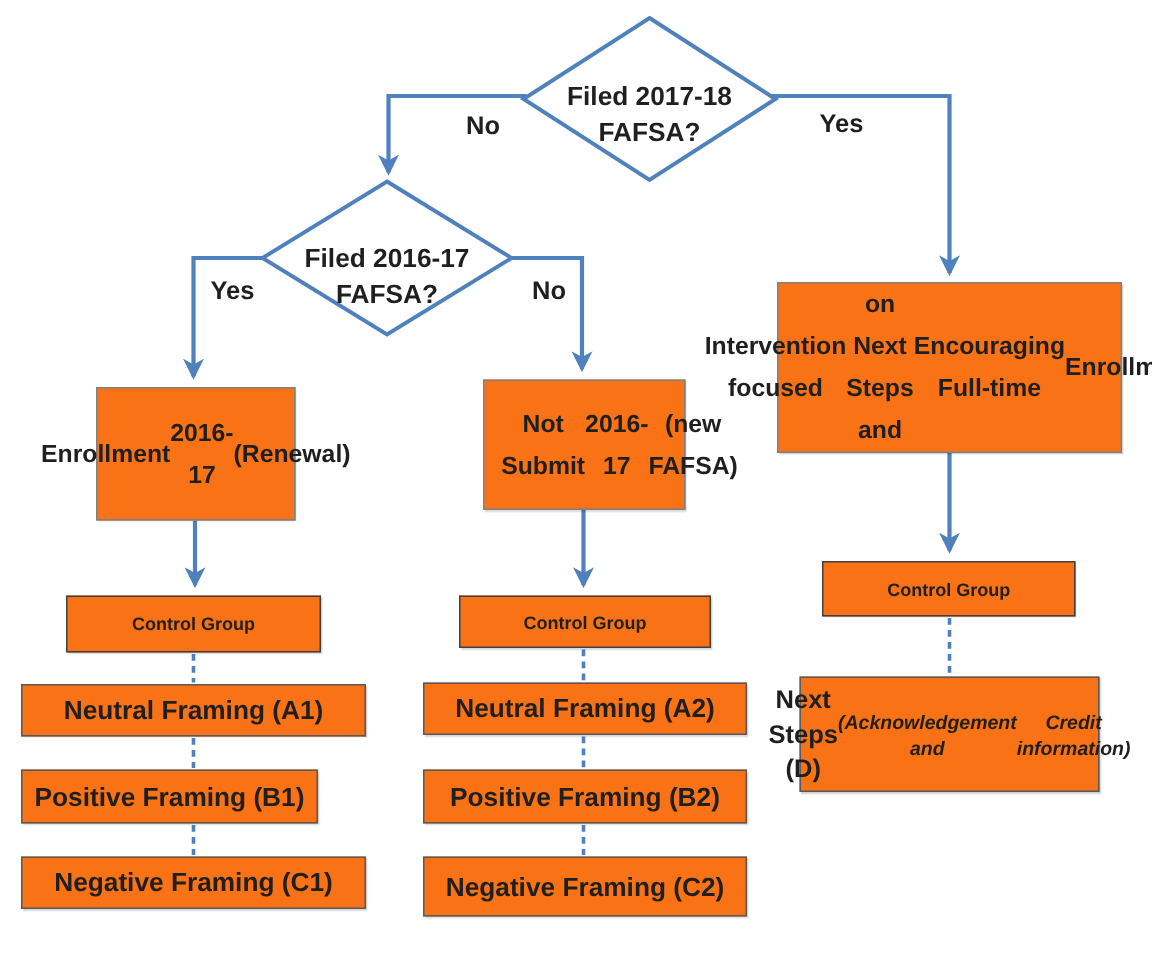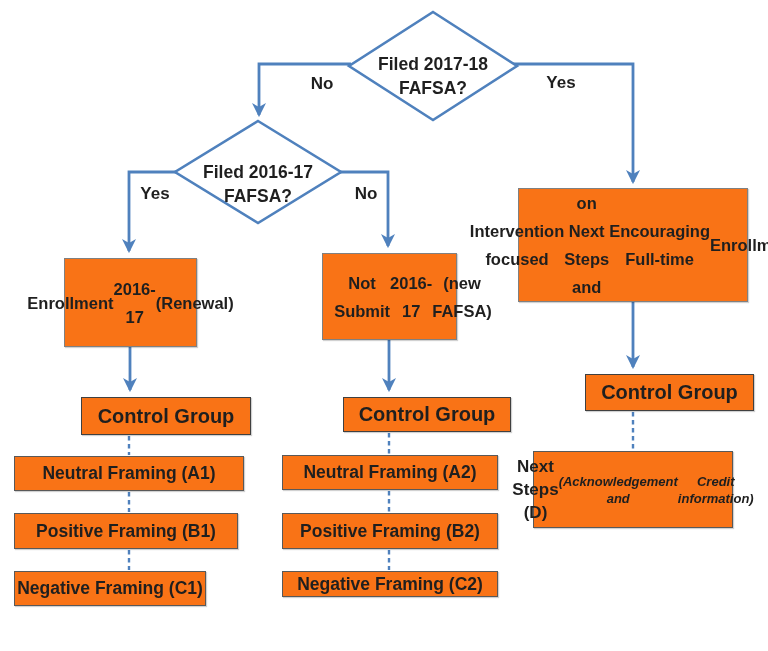--- a/index.html
+++ b/index.html
@@ -18,34 +18,34 @@
   #lbl-d1-no{left:300px;top:39px;}
   #lbl-d1-yes{left:539px;top:38px;}
   #lbl-d2-yes{left:133px;top:149px;}
   #lbl-d2-no{left:344px;top:149px;}
   .node{
     position:absolute;display:flex;flex-direction:row;align-items:center;justify-content:center;
     text-align:center;background:#f97316;font-weight:600;box-sizing:border-box;
     box-shadow:1px 1px 1px rgba(0,0,0,0.18);
   }
   .big{border:1.6px solid #808080;font-size:16.5px;line-height:28px;}
-  .ctl{border:1.8px solid #404040;font-size:20px;margin-left:37px;}
+  .ctl{border:1.8px solid #404040;font-size:12px;}
   .opt{border:1.6px solid #595959;font-size:17.5px;}
   #box-submitted{left:64px;top:258px;width:133px;height:89px;}
   #box-notsubmit{left:322px;top:253px;width:135px;height:87px;padding-left:47px;}
   #box-intervention{left:518px;top:188px;width:230px;height:114px;}
   #box-control-l{left:44px;top:397px;width:170px;height:38px;}
   #box-control-m{left:306px;top:397px;width:168px;height:35px;}
   #box-control-r{left:548px;top:374px;width:169px;height:37px;}
   #box-a1{left:14px;top:456px;width:230px;height:35px;}
-  #box-b1{left:14px;top:513px;width:224px;height:36px;}
-  #box-c1{left:14px;top:571px;width:192px;height:35px;}
+  #box-b1{left:14px;top:513px;width:198px;height:36px;}
+  #box-c1{left:14px;top:571px;width:230px;height:35px;}
   #box-a2{left:282px;top:455px;width:216px;height:35px;}
   #box-b2{left:282px;top:513px;width:216px;height:36px;}
-  #box-c2{left:282px;top:571px;width:216px;height:26px;}
+  #box-c2{left:282px;top:571px;width:216px;height:40px;}
   #box-nextsteps{left:533px;top:451px;width:200px;height:77px;border:1.6px solid #595959;}
   .ns-title{font-size:17px;font-weight:600;line-height:23px;}
   .ns-sub{font-size:13px;font-style:italic;font-weight:700;line-height:17px;}
 </style>
 </head>
 <body>
 
 <div class="canvas">
 
   <svg width="768" height="651" viewBox="0 0 768 651">

